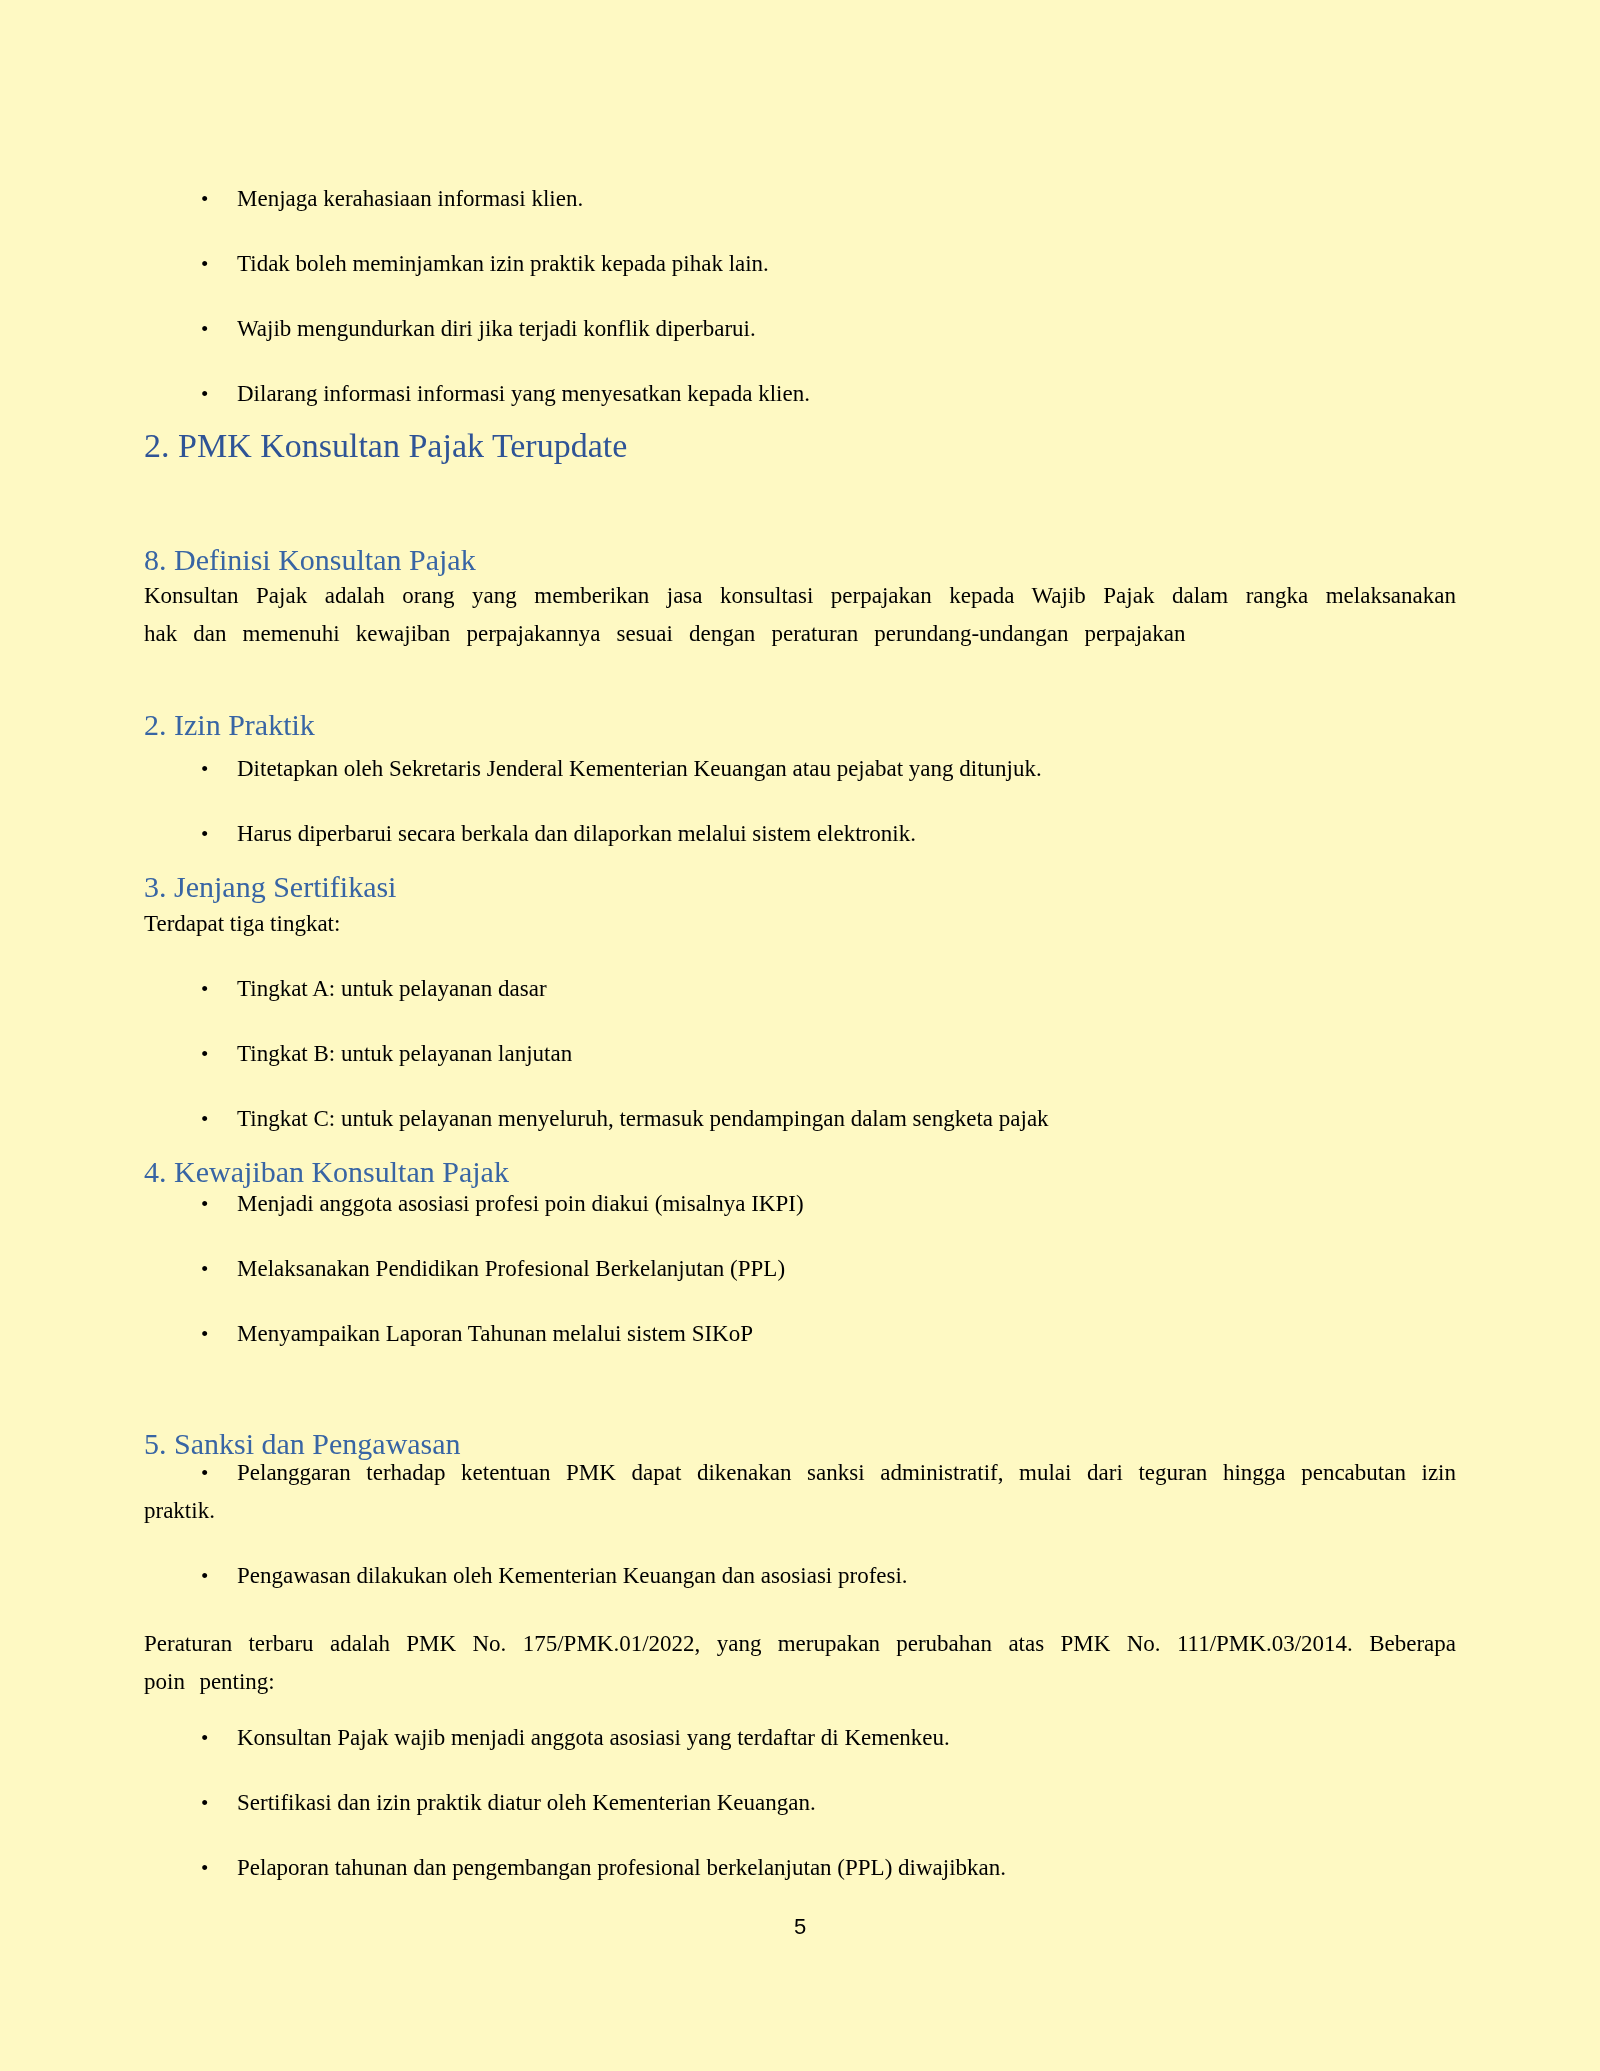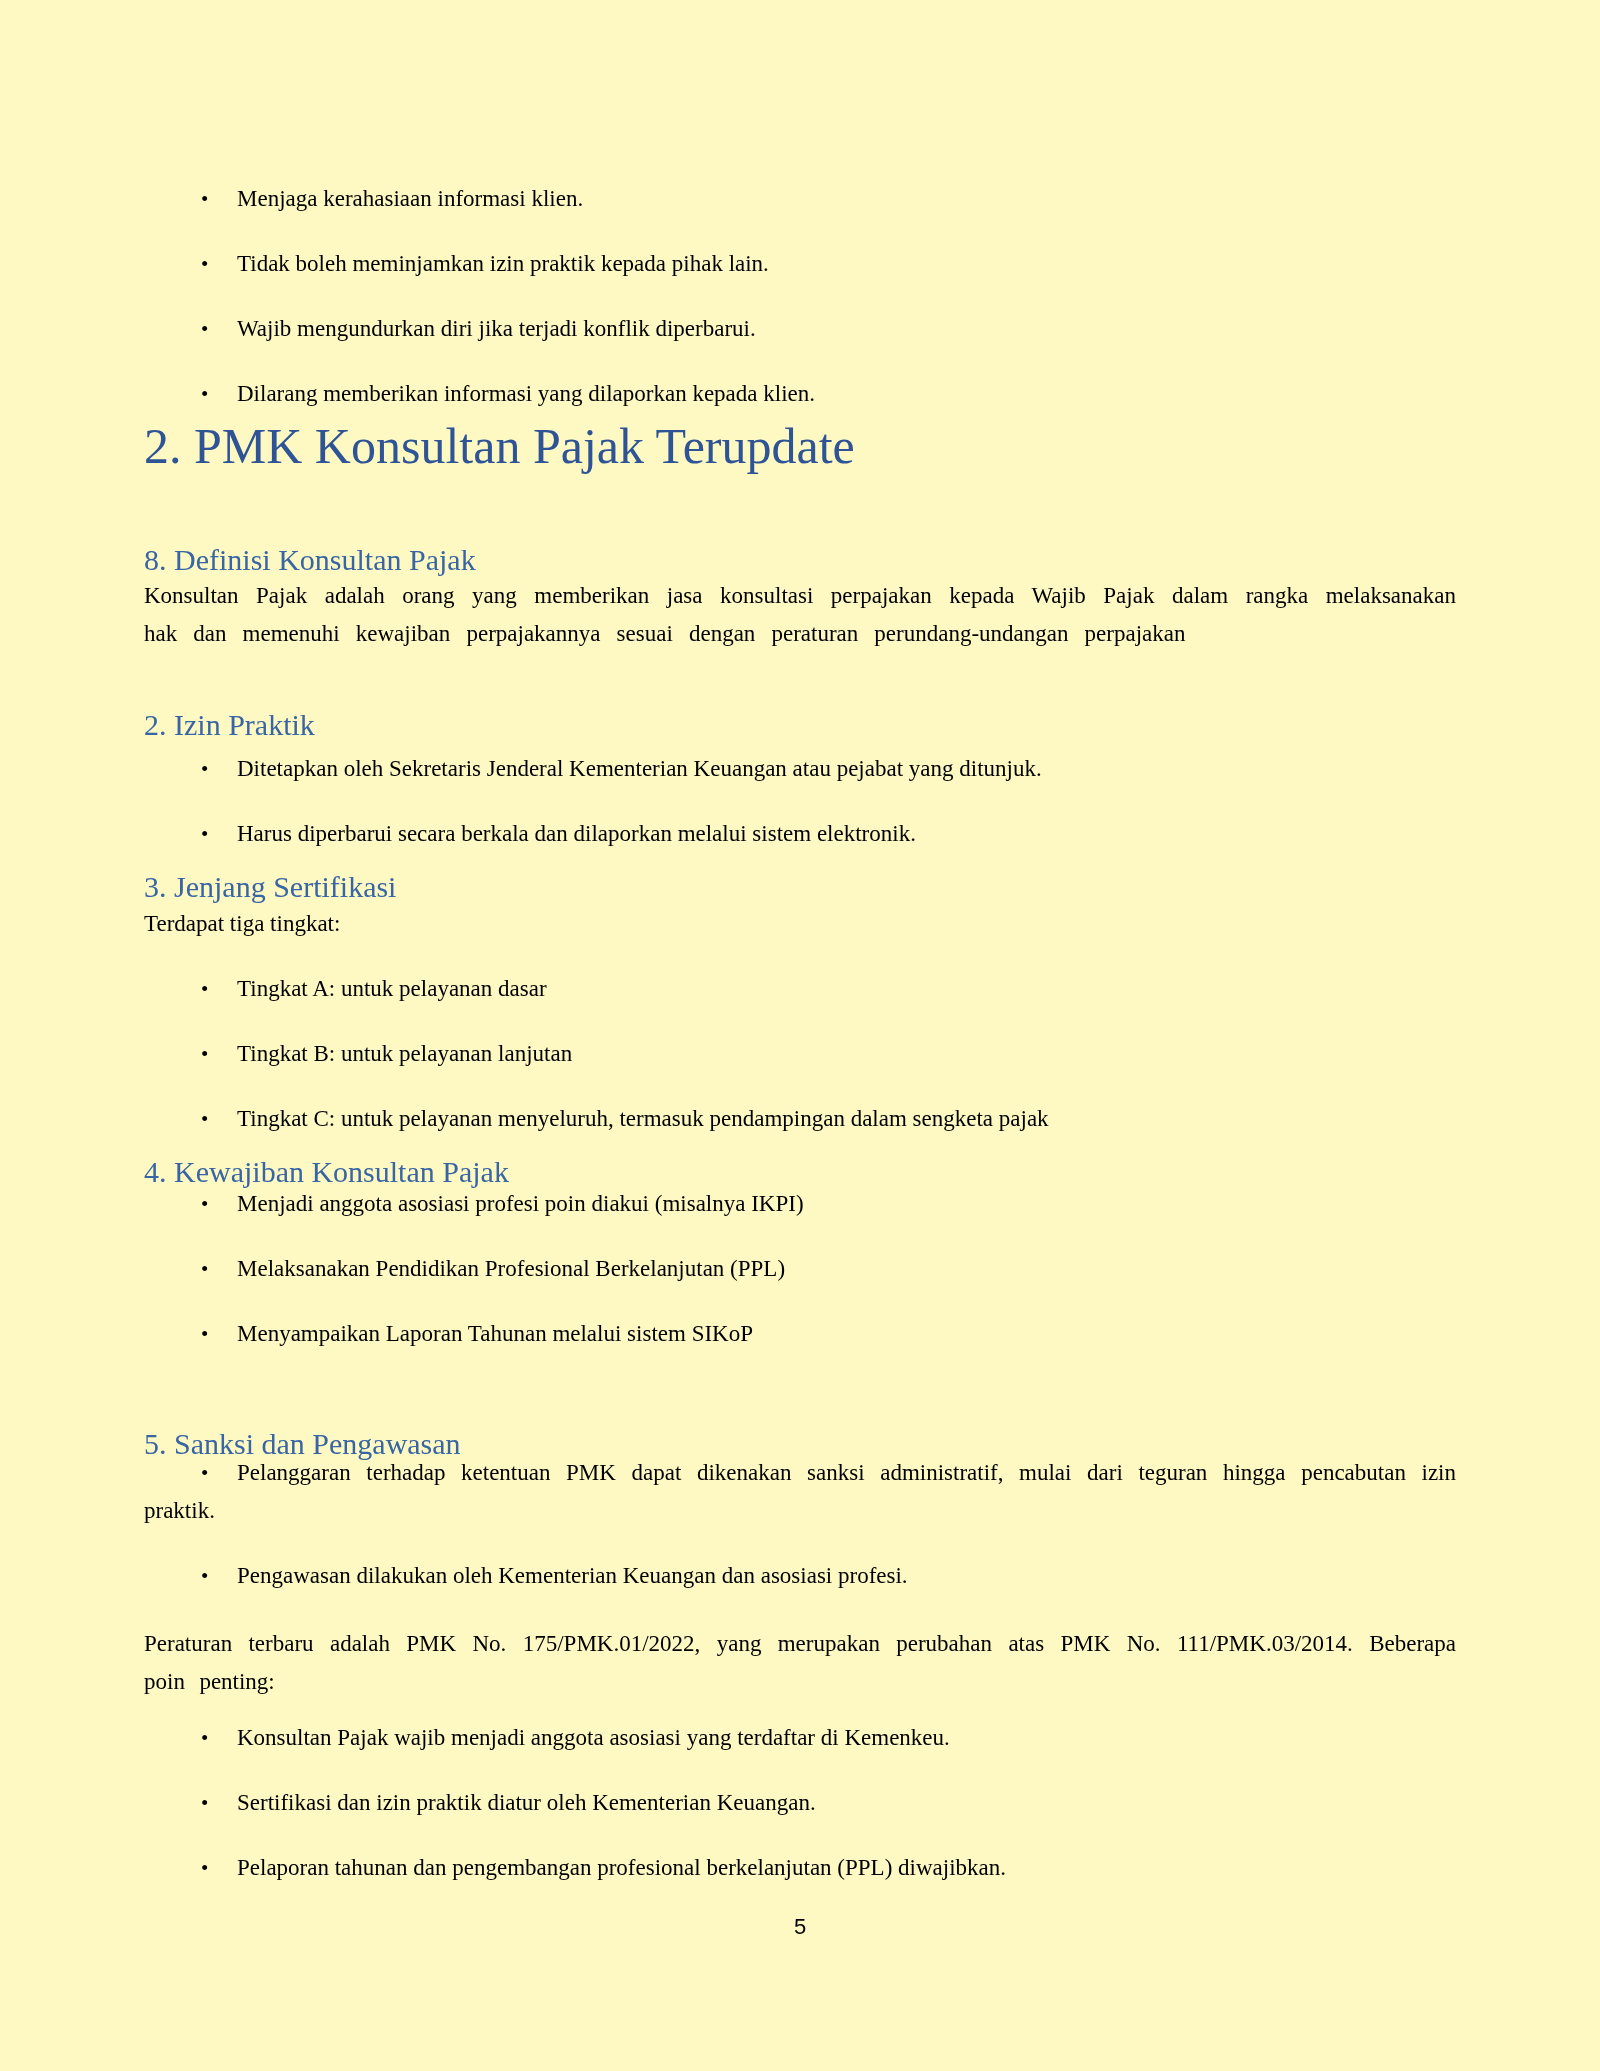--- a/index.html
+++ b/index.html
@@ -17,21 +17,21 @@
   .para{text-align:justify;}
   .p1{word-spacing:0.45em;}
   .p2{word-spacing:0.38em;}
   .bullet-item{padding-left:93px;}
   .bullet-item .marker{position:absolute;left:57px;top:0;line-height:38px;font-size:21px;}
   .marker::before{content:"\2022";}
   .bullet-wrap{text-indent:57px;word-spacing:0.30em;}
   .bullet-wrap .marker-inline{display:inline-block;width:36px;font-size:21px;text-indent:0;}
   .marker-inline::before{content:"\2022";}
   h1.doc-h1{
-    font-size:50px;line-height:52px;font-weight:normal;margin:0;
+    font-size:34px;line-height:52px;font-weight:normal;margin:0;
     color:#2F5496;
   }
   h2.doc-h2{
     font-size:30px;line-height:40px;font-weight:normal;margin:0;
     color:#3865A4;
   }
   .footer-page-num{
     position:absolute;top:1912px;left:0;width:100%;
     text-align:center;
     font-family:"Liberation Sans","DejaVu Sans",sans-serif;
@@ -50,21 +50,21 @@
   <div class="blk body-text bullet-item" style="top:245px">
     <span class="marker"></span>
     <span>Tidak boleh meminjamkan izin praktik kepada pihak lain.</span>
   </div>
   <div class="blk body-text bullet-item" style="top:310px">
     <span class="marker"></span>
     <span>Wajib mengundurkan diri jika terjadi konflik diperbarui.</span>
   </div>
   <div class="blk body-text bullet-item" style="top:375px">
     <span class="marker"></span>
-    <span>Dilarang memberikan informasi yang dilaporkan kepada klien.</span>
+    <span>Dilarang informasi informasi yang menyesatkan kepada klien.</span>
   </div>
 
   <h1 class="blk doc-h1" style="top:420px">2. PMK Konsultan Pajak Terupdate</h1>
 
   <h2 class="blk doc-h2" style="top:540px">8. Definisi Konsultan Pajak</h2>
   <p class="blk body-text para p1" style="top:577px;margin:0">Konsultan Pajak adalah orang yang memberikan jasa konsultasi perpajakan kepada Wajib Pajak dalam rangka melaksanakan hak dan memenuhi kewajiban perpajakannya sesuai dengan peraturan perundang-undangan perpajakan</p>
 
   <h2 class="blk doc-h2" style="top:705px">2. Izin Praktik</h2>
   <div class="blk body-text bullet-item" style="top:750px">
     <span class="marker"></span>

